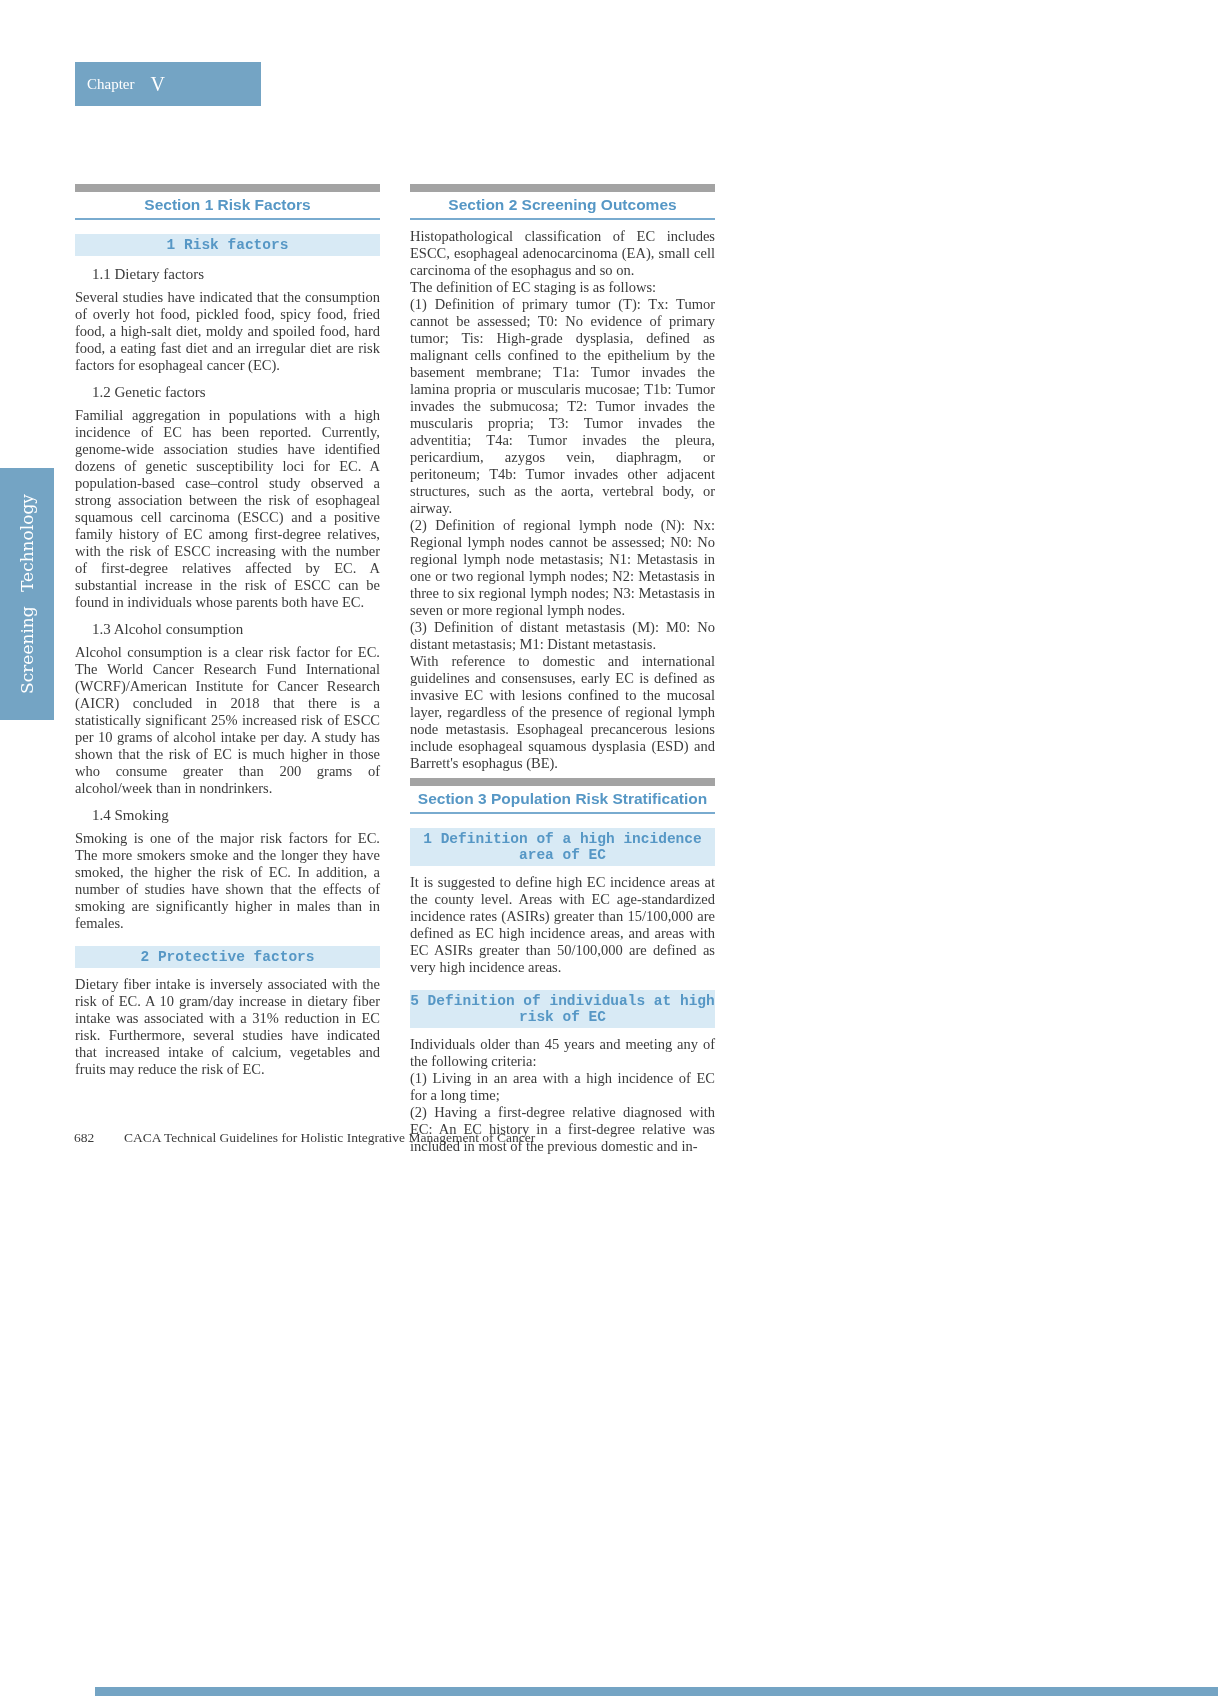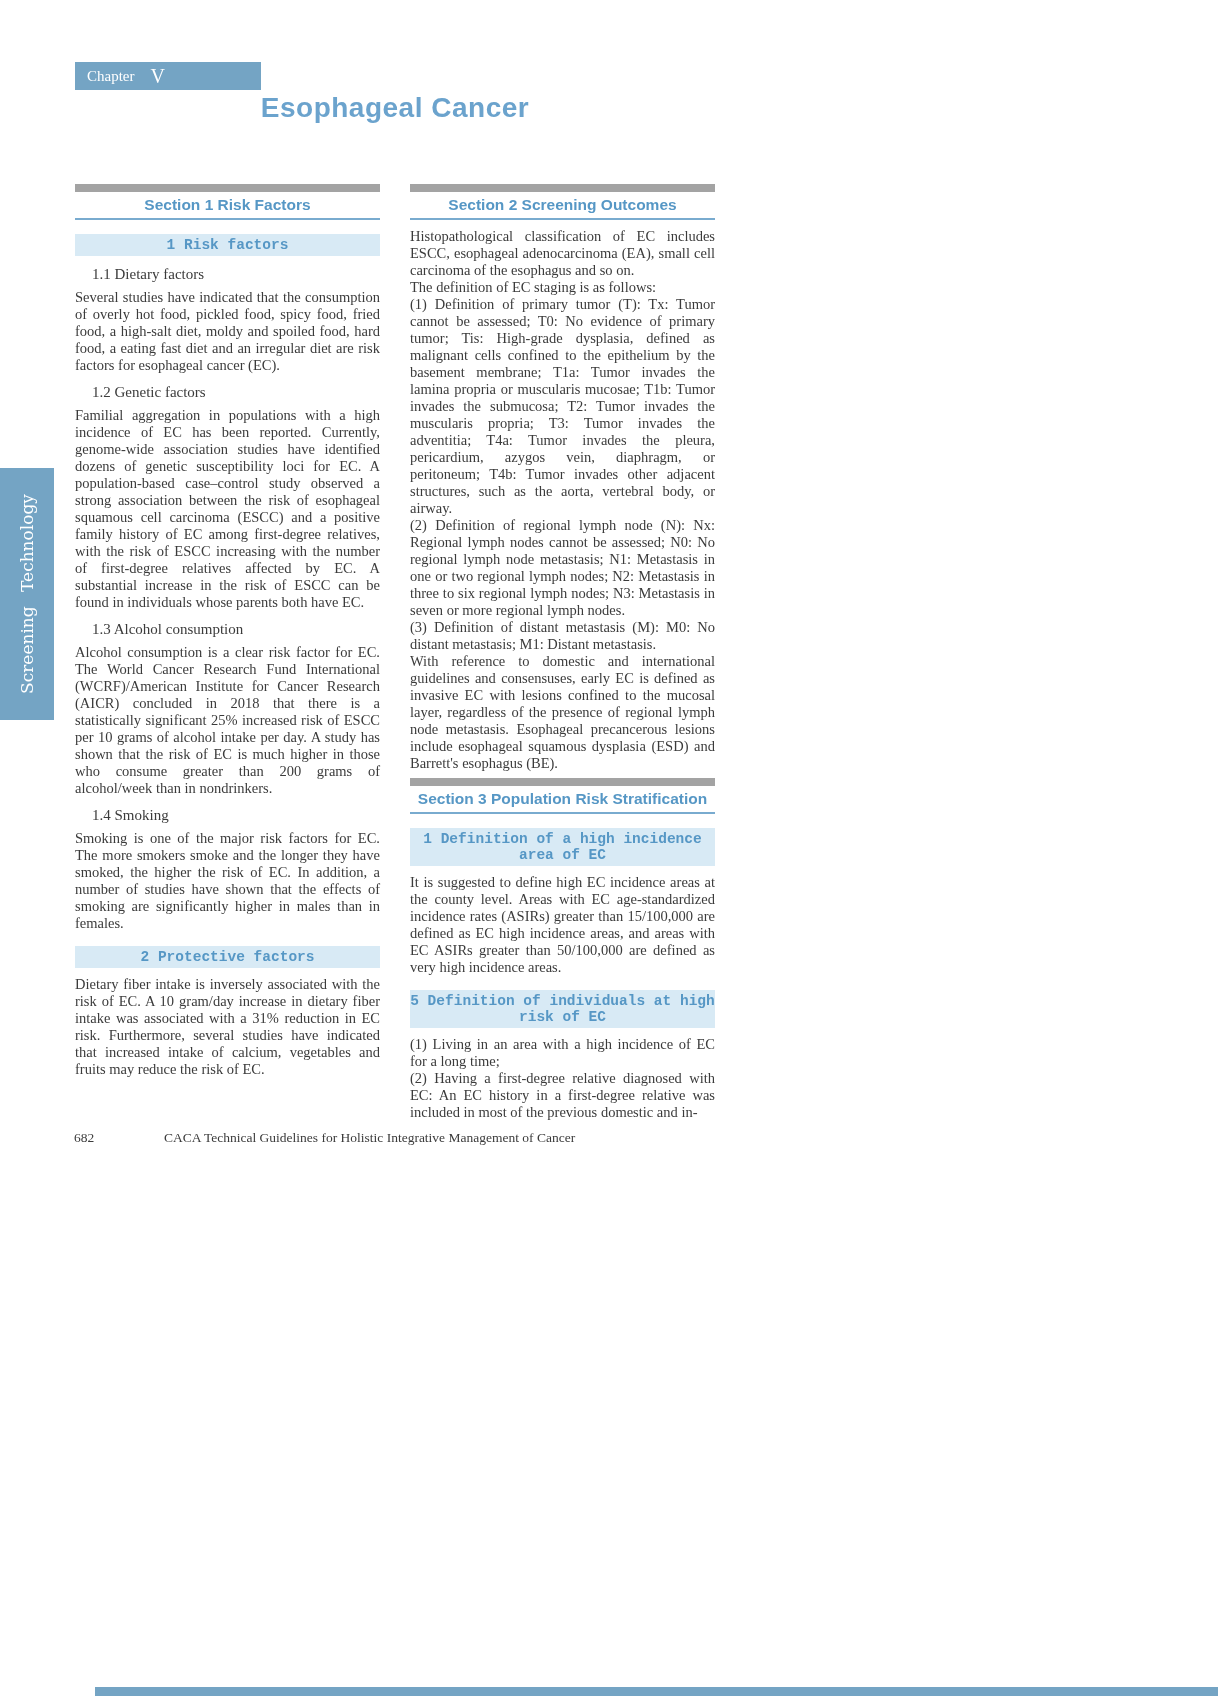--- a/index.html
+++ b/index.html
@@ -2,21 +2,21 @@
 <html><head>
 <meta charset="utf-8">
 <style>
   html,body{margin:0;padding:0;background:#ffffff;}
   .page{
     position:relative;width:1218px;height:1696px;background:#ffffff;
     font-family:"Liberation Serif",serif;overflow:hidden;
   }
   
   .chapter-banner{
-    position:absolute;left:75px;top:62px;width:186px;height:28px;
+    position:absolute;left:75px;top:62px;width:186px;height:44px;
     background:#74A4C4;color:#ffffff;display:flex;align-items:center;
     padding-left:12px;box-sizing:border-box;
   }
   .chapter-label{font-size:15px;}
   .chapter-num{font-size:20px;margin-left:16px;}
   
   .page-title{
     position:absolute;left:75px;top:92px;width:640px;text-align:center;
     font-family:"Liberation Sans",sans-serif;font-weight:bold;
     font-size:28px;color:#6BA3CD;letter-spacing:0.5px;
@@ -50,39 +50,38 @@
     position:absolute;left:0;top:468px;width:54px;height:252px;
     background:#74A4C4;display:flex;align-items:center;justify-content:center;
   }
   .sidebar-tab span{
     transform:rotate(-90deg);white-space:nowrap;color:#ffffff;
     font-size:17px;word-spacing:9px;font-family:"DejaVu Serif",serif;
   }
   
   .footer{
     position:absolute;left:74px;top:1130px;font-size:13.5px;color:#3B3B3B;
-    display:flex;align-items:baseline;gap:40px;
+    display:flex;align-items:baseline;
   }
   .footer .page-num{width:50px;}
   
   .bottom-bar{
     position:absolute;left:95px;right:0;bottom:0;height:9px;background:#74A4C4;
   }
 </style>
 </head>
 <body>
 
 <div class="page">
 
   <div class="chapter-banner">
     <span class="chapter-label">Chapter</span>
     <span class="chapter-num">V</span>
   </div>
 
-  <div class="page-title">Esophageal Cancer</div>
 
   <div class="col col-left">
     <div class="section-header">Section 1 Risk Factors</div>
 
     <div class="sub-banner">1 Risk factors</div>
 
     <div class="item-heading">1.1 Dietary factors</div>
     <p class="body">Several studies have indicated that the consumption of overly hot food, pickled food, spicy food, fried food, a high-salt diet, moldy and spoiled food, hard food, a eating fast diet and an irregular diet are risk factors for esophageal cancer (EC).</p>
 
     <div class="item-heading">1.2 Genetic factors</div>
@@ -107,20 +106,21 @@
     <p class="body flow">(2) Definition of regional lymph node (N): Nx: Regional lymph nodes cannot be assessed; N0: No regional lymph node metastasis; N1: Metastasis in one or two regional lymph nodes; N2: Metastasis in three to six regional lymph nodes; N3: Metastasis in seven or more regional lymph nodes.</p>
     <p class="body flow">(3) Definition of distant metastasis (M): M0: No distant metastasis; M1: Distant metastasis.</p>
     <p class="body flow">With reference to domestic and international guidelines and consensuses, early EC is defined as invasive EC with lesions confined to the mucosal layer, regardless of the presence of regional lymph node metastasis. Esophageal precancerous lesions include esophageal squamous dysplasia (ESD) and Barrett's esophagus (BE).</p>
 
     <div class="section-header spaced">Section 3 Population Risk Stratification</div>
 
     <div class="sub-banner">1 Definition of a high incidence area of EC</div>
     <p class="body">It is suggested to define high EC incidence areas at the county level. Areas with EC age-standardized incidence rates (ASIRs) greater than 15/100,000 are defined as EC high incidence areas, and areas with EC ASIRs greater than 50/100,000 are defined as very high incidence areas.</p>
 
     <div class="sub-banner">5 Definition of individuals at high risk of EC</div>
+    <p class="body flow">Individuals older than 45 years and meeting any of the following criteria:</p>
     <p class="body flow">(1) Living in an area with a high incidence of EC for a long time;</p>
     <p class="body flow">(2) Having a first-degree relative diagnosed with EC: An EC history in a first-degree relative was included in most of the previous domestic and in-</p>
   </div>
 
   <div class="sidebar-tab">
     <span>Screening Technology</span>
   </div>
 
   <div class="footer">
     <span class="page-num">682</span>

